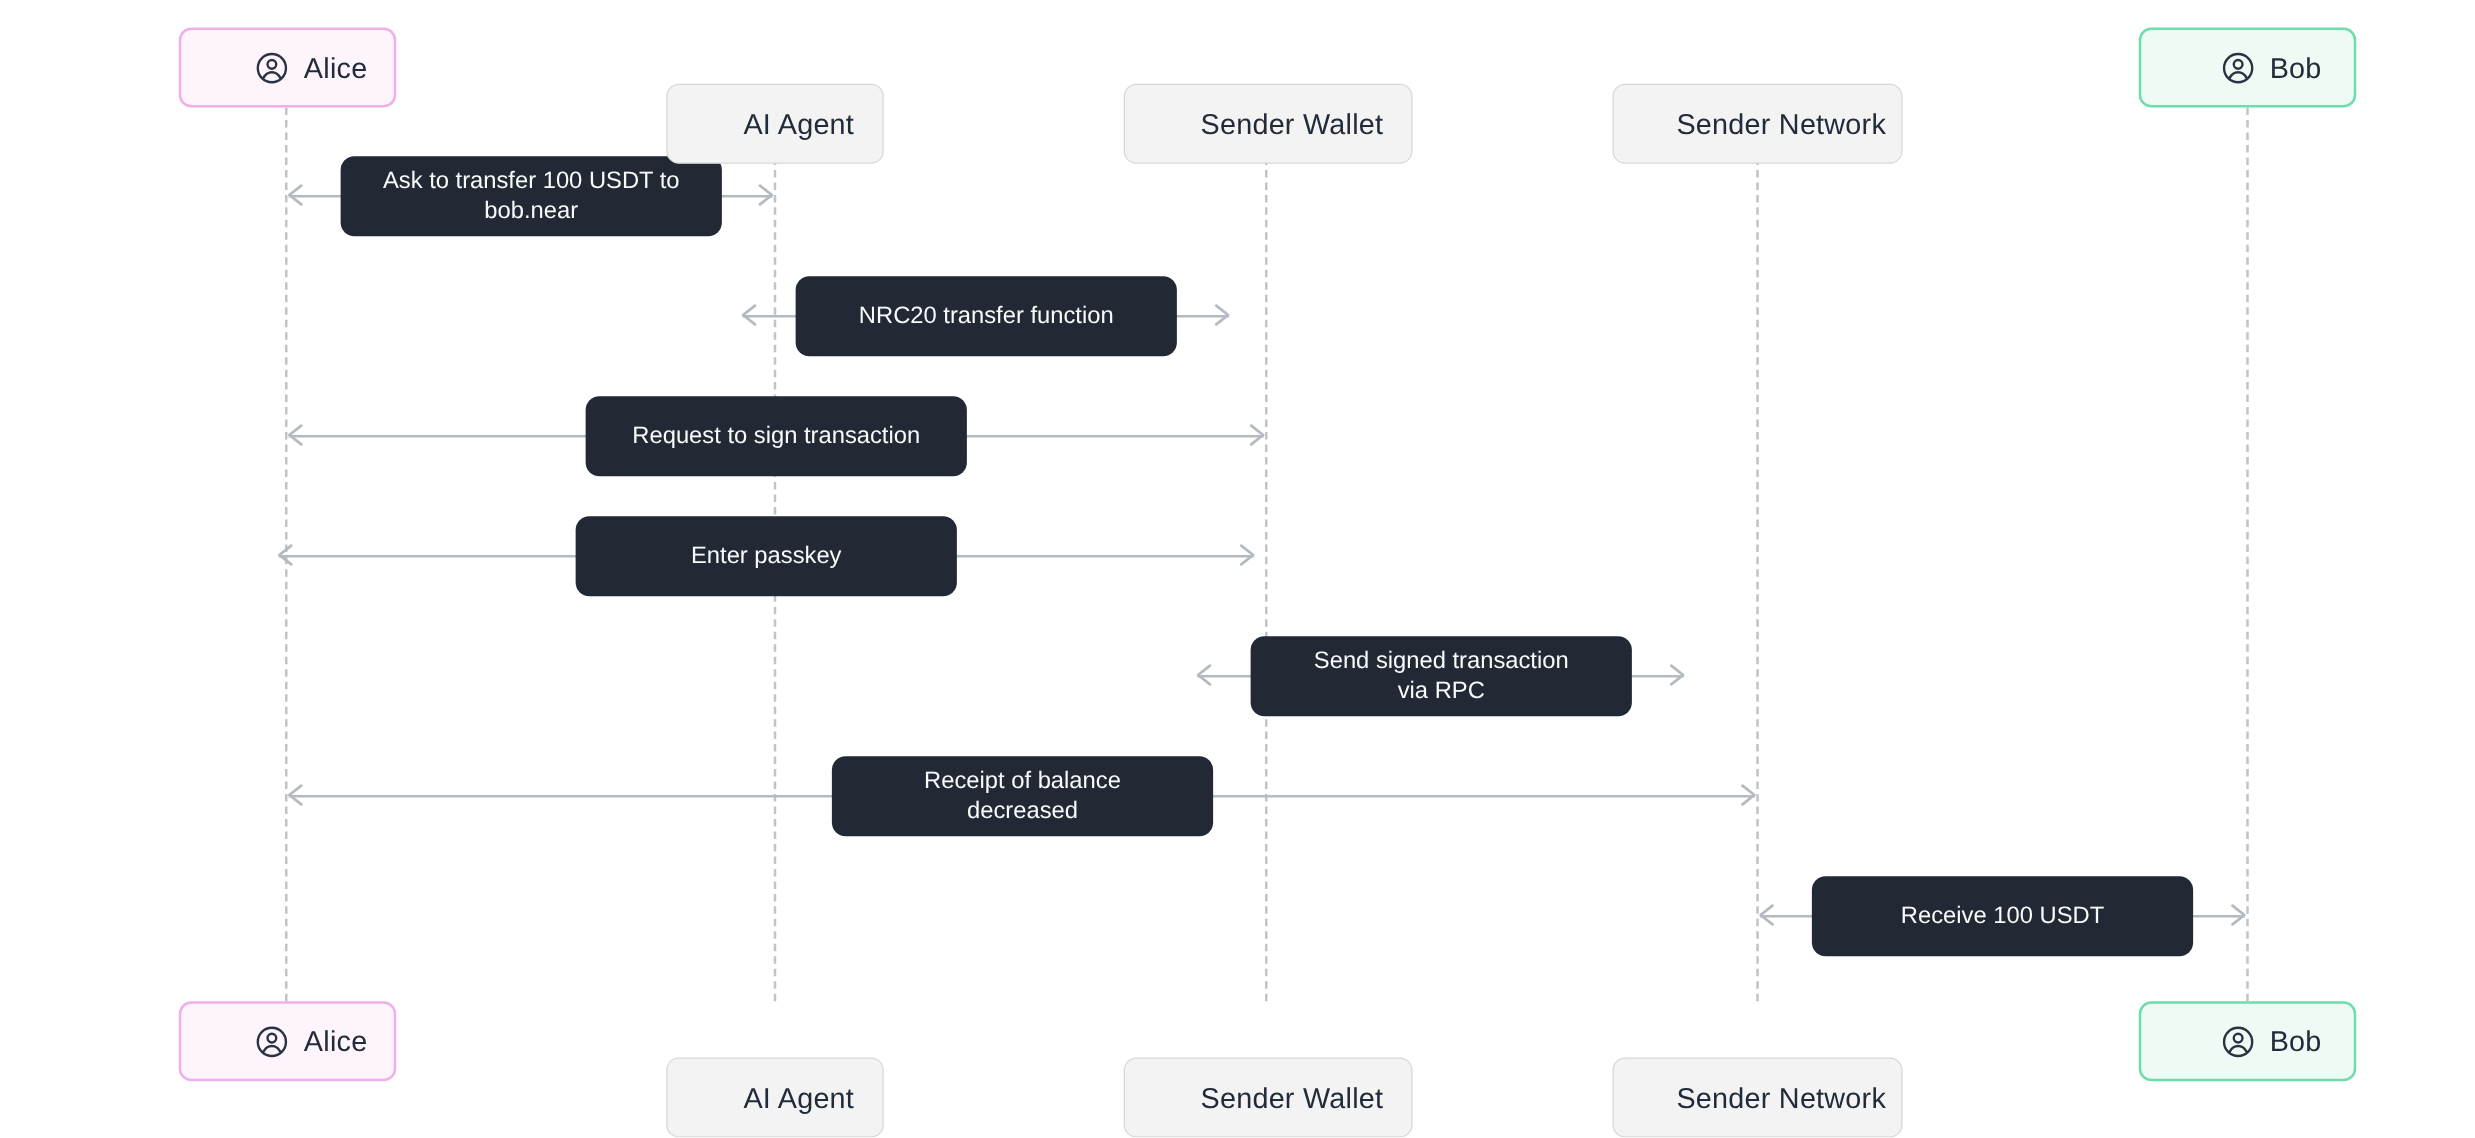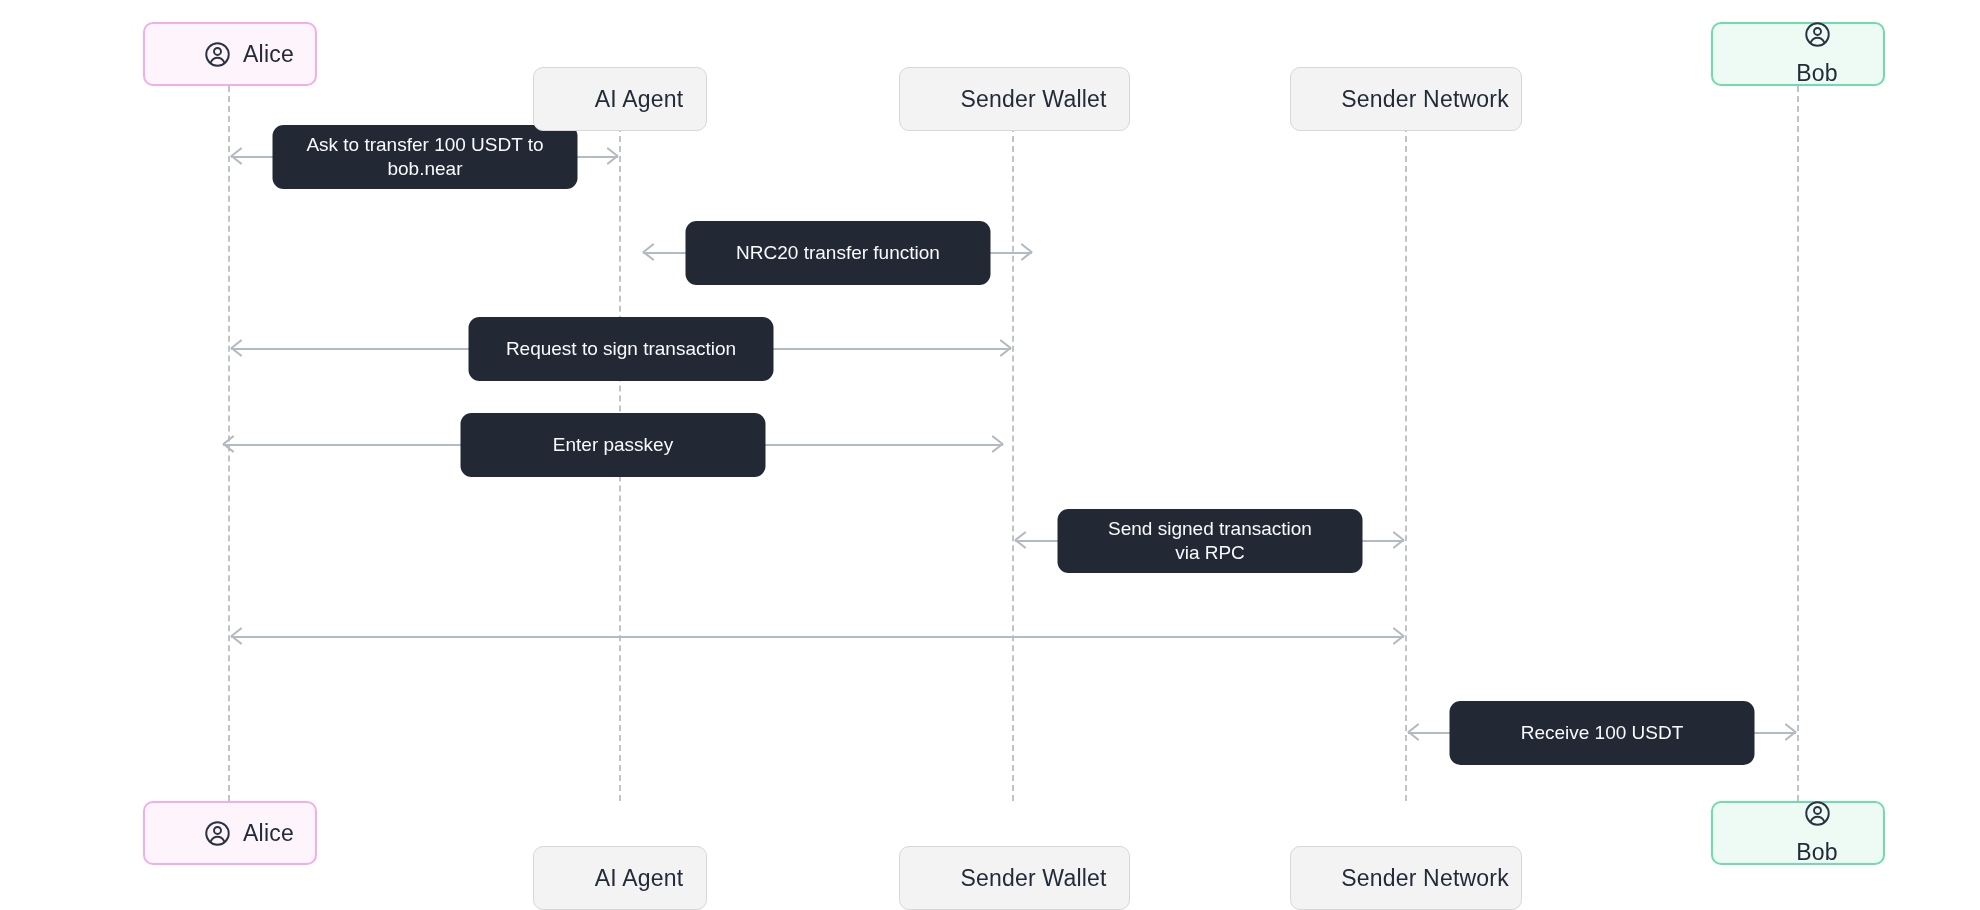--- a/index.html
+++ b/index.html
@@ -24,21 +24,21 @@
     border-left:2px dashed var(--lifeline);
   }
   .actor{
     position:absolute;height:64px;box-sizing:border-box;
     display:flex;align-items:center;justify-content:center;gap:12px;
     border-radius:10px;border:2px solid;
     font-size:23px;font-weight:500;color:var(--actor_text);
     letter-spacing:.2px;z-index:4;background:#fff;padding-left:38px;
   }
   .variant-pink{background:var(--alice_bg);border-color:var(--alice_border);}
-  .variant-green{background:var(--bob_bg);border-color:var(--bob_border);flex-direction:column;}
+  .variant-green{background:var(--bob_bg);border-color:var(--bob_border);}
   .variant-gray{background:var(--gray_bg);border-color:var(--gray_border);border-width:1.5px;margin-top:45px;}
   .user-icon{width:27px;height:27px;flex:0 0 auto;color:#2a3342;}
   .msg-group{position:absolute;height:64px;z-index:2;}
   .msg-line{position:absolute;left:2px;right:2px;top:31px;height:2px;background:var(--arrow);}
   .chev{position:absolute;top:31px;width:24px;height:24px;transform:translateY(-50%);color:var(--arrow);}
   .chev-left{left:-3px;}
   .chev-right{right:-3px;}
   .msg-box{
     position:absolute;top:32px;width:305px;height:64px;box-sizing:border-box;
     transform:translate(-50%,-50%);
@@ -80,21 +80,21 @@
     <svg class="chev chev-left" viewBox="0 0 24 24">
         <use href="#chev-l"></use>
       </svg>
     <svg class="chev chev-right" viewBox="0 0 24 24">
         <use href="#chev-r"></use>
       </svg>
     <div class="msg-box" style="left:196px">Ask to transfer 100 USDT to
 bob.near</div>
   </div>
 
-  <div class="msg-group" style="left:641px;top:221px;width:393px">
+  <div class="msg-group" style="left:592px;top:221px;width:393px">
     <div class="msg-line"></div>
     <svg class="chev chev-left" viewBox="0 0 24 24">
         <use href="#chev-l"></use>
       </svg>
     <svg class="chev chev-right" viewBox="0 0 24 24">
         <use href="#chev-r"></use>
       </svg>
     <div class="msg-box" style="left:197px">NRC20 transfer function</div>
   </div>
 
@@ -113,40 +113,42 @@
     <div class="msg-line"></div>
     <svg class="chev chev-left" viewBox="0 0 24 24">
         <use href="#chev-l"></use>
       </svg>
     <svg class="chev chev-right" viewBox="0 0 24 24">
         <use href="#chev-r"></use>
       </svg>
     <div class="msg-box" style="left:392px">Enter passkey</div>
   </div>
 
-  <div class="msg-group" style="left:1013px;top:509px;width:393px">
+  <div class="msg-group" style="left:956px;top:509px;width:393px">
     <div class="msg-line"></div>
     <svg class="chev chev-left" viewBox="0 0 24 24">
         <use href="#chev-l"></use>
       </svg>
     <svg class="chev chev-right" viewBox="0 0 24 24">
         <use href="#chev-r"></use>
       </svg>
     <div class="msg-box" style="left:197px">Send signed transaction
 via RPC</div>
   </div>
 
   <div class="msg-group" style="left:229px;top:605px;width:1177px">
     <div class="msg-line"></div>
     <svg class="chev chev-left" viewBox="0 0 24 24">
         <use href="#chev-l"></use>
       </svg>
     <svg class="chev chev-right" viewBox="0 0 24 24">
         <use href="#chev-r"></use>
       </svg>
+    <div class="msg-box" style="left:589px">Receipt of balance
+decreased</div>
   </div>
 
   <div class="msg-group" style="left:1406px;top:701px;width:392px">
     <div class="msg-line"></div>
     <svg class="chev chev-left" viewBox="0 0 24 24">
         <use href="#chev-l"></use>
       </svg>
     <svg class="chev chev-right" viewBox="0 0 24 24">
         <use href="#chev-r"></use>
       </svg>

